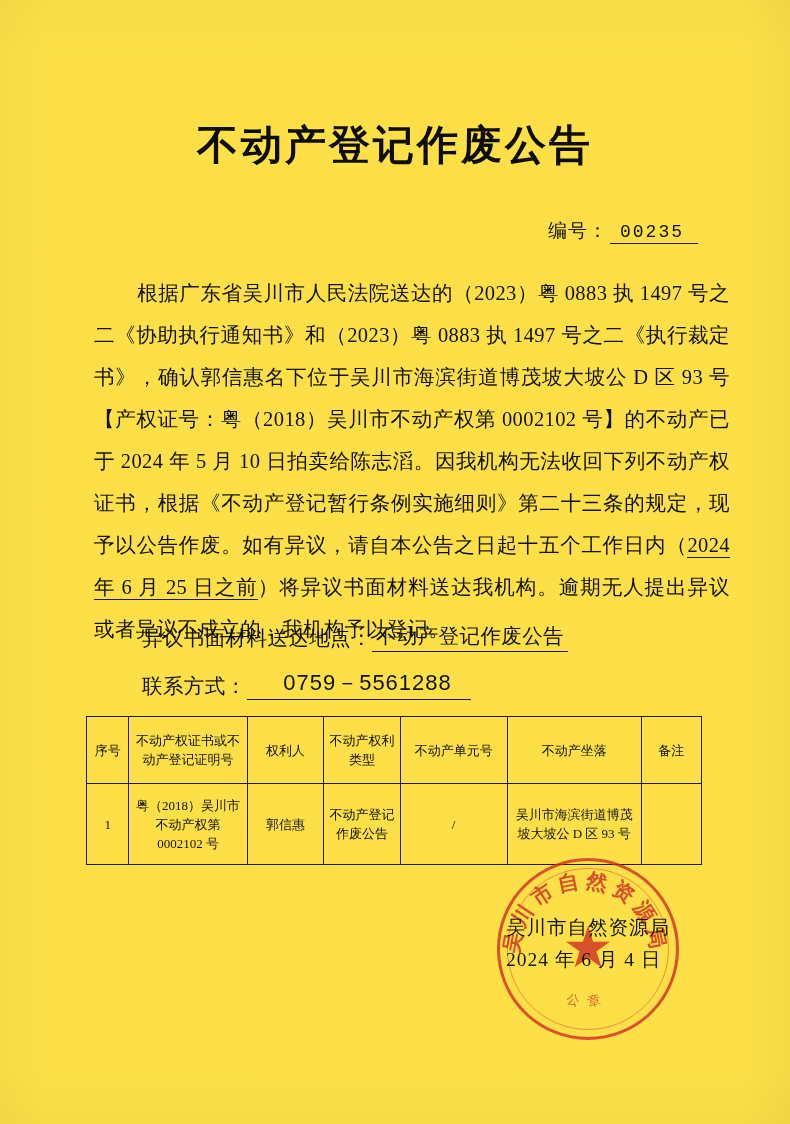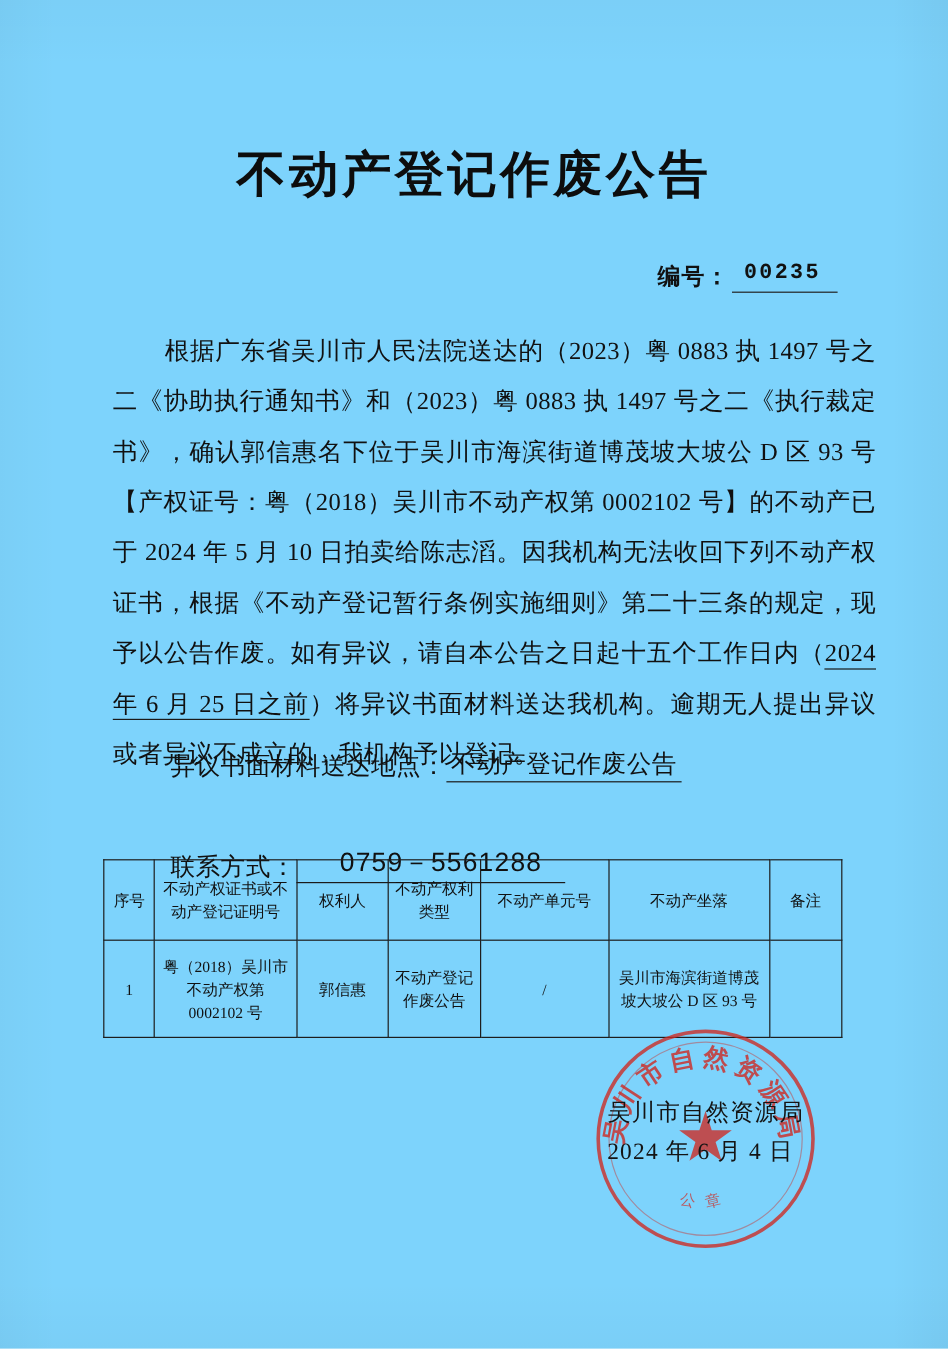--- a/index.html
+++ b/index.html
@@ -12,21 +12,21 @@
     height: 1124px;
     position: relative;
     font-family: "Liberation Serif", "DejaVu Serif", serif;
     color: #111111;
     overflow: hidden;
   }
 
   .page {
     position: absolute;
     inset: 0;
-    background: #7dd3fc;
+    background: #fde047;
     padding-left: 48px;
   }
 
   
   .page::before {
     content: "";
     position: absolute;
     inset: 0;
     background:
       linear-gradient(90deg, rgba(0,0,0,0.022) 0%, rgba(0,0,0,0) 6%, rgba(0,0,0,0) 94%, rgba(0,0,0,0.03) 100%),
@@ -47,22 +47,22 @@
     color: #0d0d0d;
   }
 
   .doc-number {
     position: absolute;
     top: 218px;
     right: 92px;
     font-size: 19px;
     letter-spacing: 1px;
     display: flex;
+    align-items: flex-end;
     gap: 2px;
-    font-weight: bold;
   }
   .doc-number .num-label { white-space: nowrap; }
   .doc-number .num-value {
     border-bottom: 1px solid #222;
     padding: 0 14px 1px 10px;
     font-family: "Liberation Mono", "DejaVu Sans Mono", monospace;
     font-size: 18px;
     letter-spacing: 2px;
   }
 
@@ -82,21 +82,21 @@
 
   .addr-line, .tel-line {
     position: absolute;
     left: 142px;
     font-size: 20.5px;
     letter-spacing: 0.4px;
     display: flex;
     align-items: flex-end;
   }
   .addr-line { top: 622px; }
-  .tel-line { top: 668px; margin-top: 36px; }
+  .tel-line { top: 668px; }
   .addr-line .val {
     border-bottom: 1px solid #1a1a1a;
     padding: 0 4px 1px 4px;
   }
   .tel-line .val {
     border-bottom: 1px solid #1a1a1a;
     padding: 0 10px 1px 28px;
     font-family: "Liberation Sans", sans-serif;
     font-size: 22px;
     letter-spacing: 1px;

